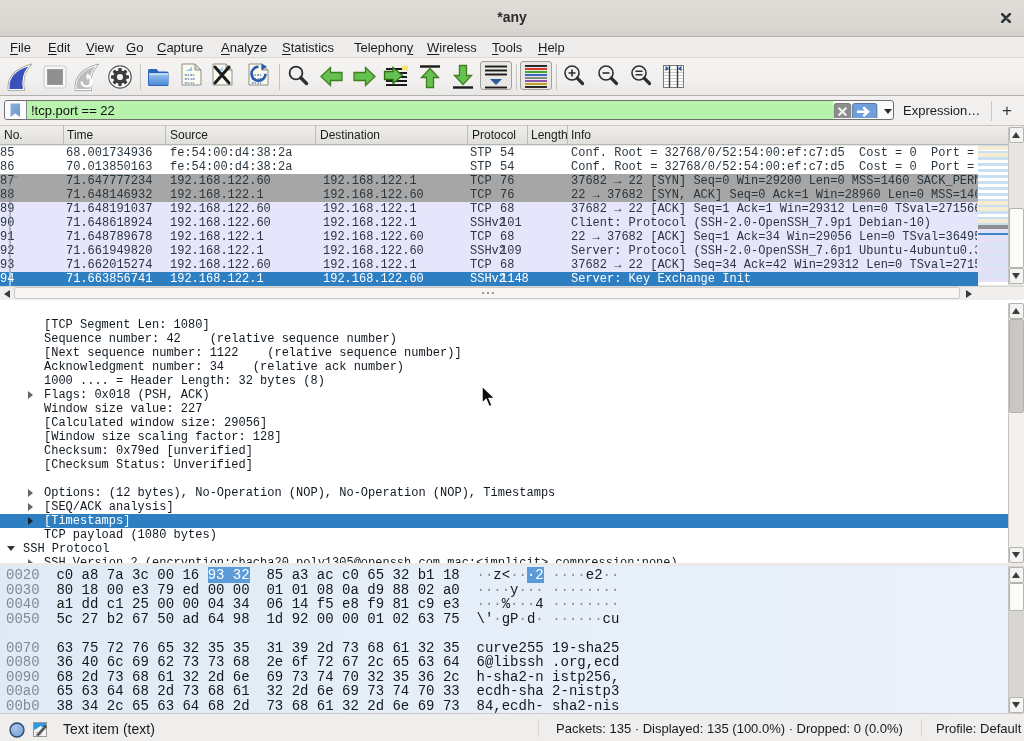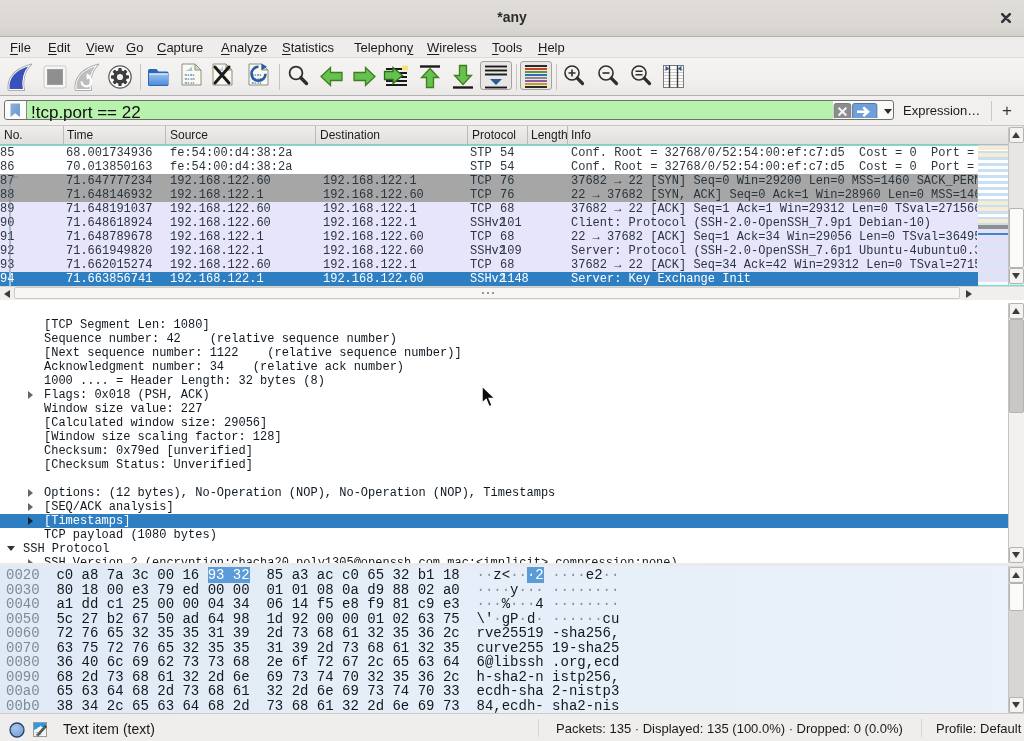--- a/index.html
+++ b/index.html
@@ -13,26 +13,26 @@
 
 #tools{position:absolute;left:0;top:58px;width:1024px;height:38px;background:linear-gradient(#f4f3f2 0%,#f1f0ef 60%,#e9e8e6 100%);border-bottom:1px solid #b2b0ae}
 .tsep{position:absolute;top:6px;width:1px;height:26px;background:#c5c3c0}
 .ticon{position:absolute;top:5px}
 .tframe{position:absolute;top:3px;width:32px;height:29px;border:1px solid #a3a19e;border-radius:3px;background:#e9e7e4}
 
 #filter{position:absolute;left:0;top:96px;width:1024px;height:30px;background:#f1f0ef;border-bottom:1px solid #c9c7c4}
 #ffield{position:absolute;left:4px;top:4px;width:890px;height:20px;background:#fbfbfa;border:1px solid #707070;border-radius:3px}
 #fgreen{position:absolute;left:22px;top:0;width:806px;height:18px;background:#b7f3ac}
 #fbook{position:absolute;left:0px;top:0px;width:22px;height:18px;background:#fcfcfc;border-right:1px solid #888;border-radius:3px 0 0 3px}
-#ftext{position:absolute;left:26px;top:2px;font-size:17px;color:#101010}
+#ftext{position:absolute;left:26px;top:2px;font-size:13px;color:#101010}
 #fexpr{position:absolute;left:903px;top:7px;font-size:13px;color:#1b1b1b}
 #fplus{position:absolute;left:1002px;top:5px;font-size:17px;color:#333}
 #fsep1{position:absolute;left:991px;top:5px;width:1px;height:20px;background:#c9c7c4}
 
-#plist{position:absolute;left:0;top:126px;width:1024px;height:174px;background:#5eead4}
+#plist{position:absolute;left:0;top:126px;width:1024px;height:174px;background:#e5e5e5}
 #phead{position:absolute;left:0;top:0;width:1024px;height:19px;background:linear-gradient(#f0eeec,#e1dfdc);border-bottom:1px solid #b9b7b4}
 #phead .hc{position:absolute;top:0;height:18px;border-right:1px solid #bcbab7;font-size:12px;color:#1c1c1c;padding:2px 0 0 4px}
 .prow{position:absolute;left:0;width:978px;height:14px;font-family:"Liberation Mono",monospace;font-size:12px;line-height:14px;color:#2a363f;white-space:pre;overflow:hidden}
 .prow span{position:absolute;top:0;white-space:pre}
 .c-no{left:0;width:62px;text-align:left}
 .c-ti{left:66px}.c-sr{left:170px}.c-ds{left:323px}.c-pr{left:470px}
 .c-le{left:500px;width:66px;}.c-in{left:571px;width:406px;overflow:hidden}
 
 .sbtn{position:absolute;background:#f4f3f2;border:1px solid #b5b3b0;border-radius:2px}
 .arr{position:absolute;width:0;height:0}
@@ -352,21 +352,20 @@
 <div class="sbtn" style="left:1009px;top:319px;width:15px;height:94px;background:#c9c7c5"></div>
 <div class="sbtn" style="left:1009px;top:547px;width:15px;height:16px"></div>
 <div class="arr" style="left:1012px;top:552px;border-left:4.5px solid transparent;border-right:4.5px solid transparent;border-top:6px solid #3c3c3c"></div>
 
 <div style="position:absolute;left:0;top:563px;width:1024px;height:3px;background:#eceae8"></div>
 <div id="hex">
 <div class="hrow" style="top:2px"><span class="hoff">0020</span>  c0 a8 7a 3c 00 16 <span class="hsel">93 32</span>  85 a3 ac c0 65 32 b1 18  <span class="hdim">··</span>z&lt;<span class="hdim">··</span><span class="hsel">·2</span> <span class="hdim">····</span>e2<span class="hdim">··</span></div>
 <div class="hrow" style="top:16.5px"><span class="hoff">0030</span>  80 18 00 e3 79 ed 00 00  01 01 08 0a d9 88 02 a0  <span class="hdim">····</span>y<span class="hdim">··· ········</span></div>
 <div class="hrow" style="top:31px"><span class="hoff">0040</span>  a1 dd c1 25 00 00 04 34  06 14 f5 e8 f9 81 c9 e3  <span class="hdim">···</span>%<span class="hdim">···</span>4 <span class="hdim">········</span></div>
 <div class="hrow" style="top:45.5px"><span class="hoff">0050</span>  5c 27 b2 67 50 ad 64 98  1d 92 00 00 01 02 63 75  \'<span class="hdim">·</span>gP<span class="hdim">·</span>d<span class="hdim">· ······</span>cu</div>
-<div class="hrow" style="top:60px"><span class="hoff">0060</span>  72 76 65 32 35 35 31 39  2d 73 68 61 32 35 36 2c  rve25519 -sha256,</div>
 <div class="hrow" style="top:74.5px"><span class="hoff">0070</span>  63 75 72 76 65 32 35 35  31 39 2d 73 68 61 32 35  curve255 19-sha25</div>
 <div class="hrow" style="top:89px"><span class="hoff">0080</span>  36 40 6c 69 62 73 73 68  2e 6f 72 67 2c 65 63 64  6@libssh .org,ecd</div>
 <div class="hrow" style="top:103.5px"><span class="hoff">0090</span>  68 2d 73 68 61 32 2d 6e  69 73 74 70 32 35 36 2c  h-sha2-n istp256,</div>
 <div class="hrow" style="top:118px"><span class="hoff">00a0</span>  65 63 64 68 2d 73 68 61  32 2d 6e 69 73 74 70 33  ecdh-sha 2-nistp3</div>
 <div class="hrow" style="top:132.5px"><span class="hoff">00b0</span>  38 34 2c 65 63 64 68 2d  73 68 61 32 2d 6e 69 73  84,ecdh- sha2-nis</div>
 </div>
 <div style="position:absolute;left:1008px;top:566px;width:16px;height:147px;background:#d8d6d4;border-left:1px solid #c6c4c2"></div>
 <div class="sbtn" style="left:1009px;top:567px;width:15px;height:16px"></div>
 <div class="arr" style="left:1012px;top:572px;border-left:4.5px solid transparent;border-right:4.5px solid transparent;border-bottom:6px solid #3c3c3c"></div>
 <div class="sbtn" style="left:1009px;top:583px;width:15px;height:28px;background:#fbfbfa"></div>

